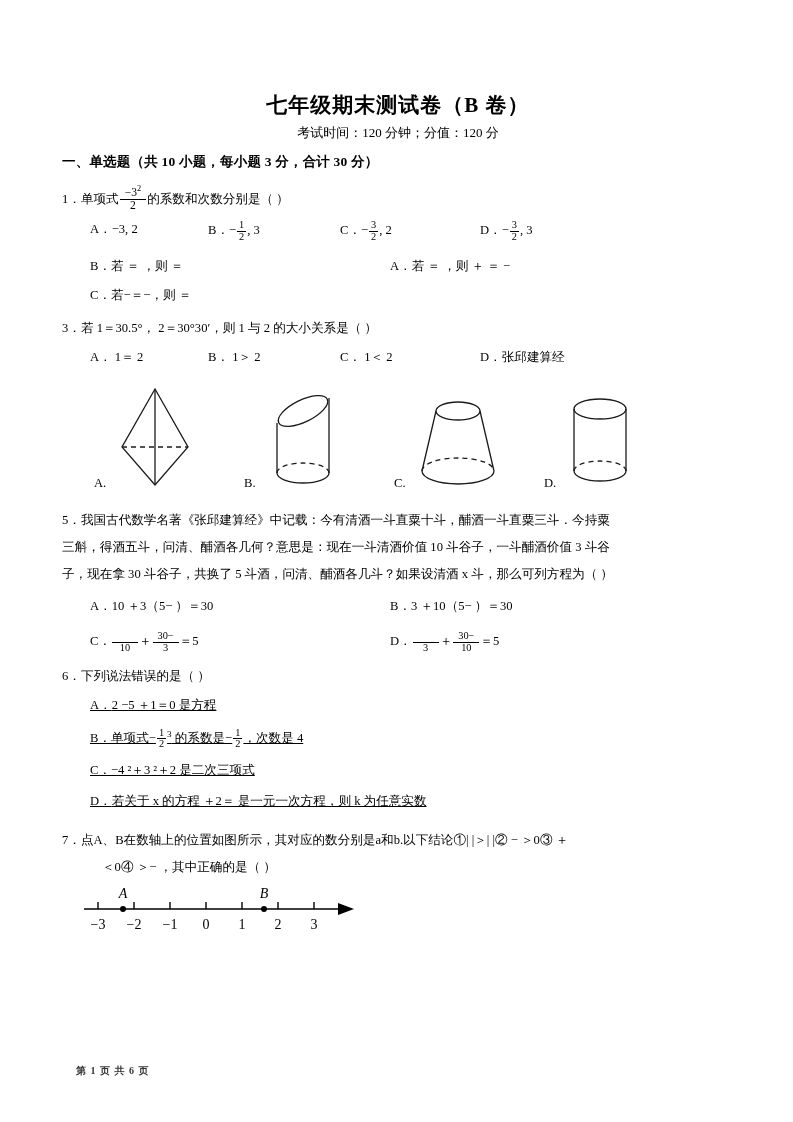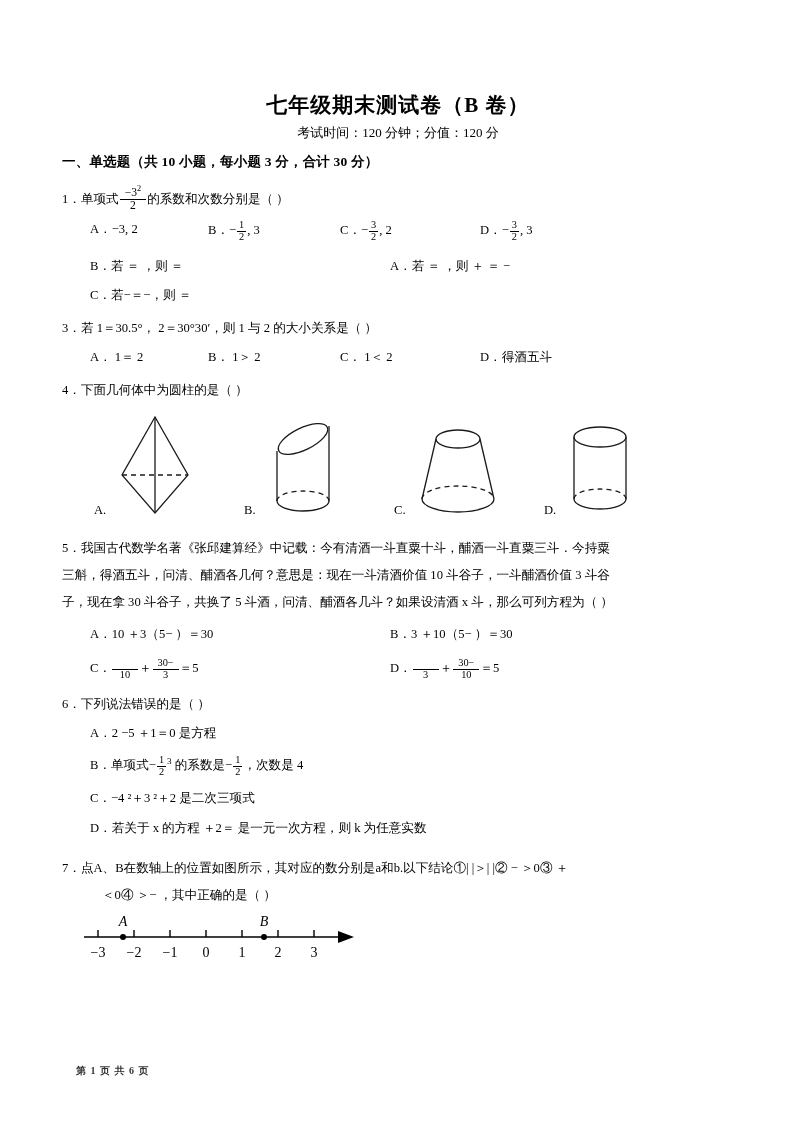--- a/index.html
+++ b/index.html
@@ -98,21 +98,21 @@
   }
   
   .opts.four .opt:nth-child(1) { width: 118px; padding-left: 28px; }
   .opts.four .opt:nth-child(2) { width: 132px; }
   .opts.four .opt:nth-child(3) { width: 140px; }
   .opts.four .opt:nth-child(4) { width: 120px; }
   
   .opts.two .opt:nth-child(1) { width: 300px; padding-left: 28px; }
   .opts.two .opt:nth-child(2) { width: 300px; }
   
-  .opts.stack .opt { padding-left: 28px; margin-top: 11px; }
+  .opts.stack .opt { padding-left: 28px; margin-top: 11px; text-decoration: underline; }
   .opts.stack .opt:first-child { margin-top: 0; }
 
   
   .frac {
     display: inline-block;
     vertical-align: -0.55em;
     text-align: center;
     font-size: 0.82em;
     line-height: 1.05;
     margin: 0 1px;
@@ -227,29 +227,26 @@
 
     <div class="q">
       <div class="q-stem">
         <span>3．</span><span>若  1＝30.5°，  2＝30°30′，则  1 与  2 的大小关系是（  ）</span>
       </div>
       <div class="opts four">
         <div class="opt-row">
           <div class="opt"><span>A．</span><span>  1＝  2</span></div>
           <div class="opt"><span>B．</span><span>  1＞  2</span></div>
           <div class="opt"><span>C．</span><span>  1＜  2</span></div>
-          <div class="opt"><span>D．</span><span>得酒五斗</span></div>
-        </div>
-      </div>
-    </div>
-
-    <div class="q">
-      <div class="q-stem">
-        <span>4．</span><span>下面几何体中为圆柱的是（  ）</span>
-      </div>
+          <div class="opt"><span>D．</span><span>张邱建算经</span></div>
+        </div>
+      </div>
+    </div>
+
+    <div class="q">
       <div class="figures">
 
         <div class="fig-cell">
           <svg class="fig-svg" width="90" height="104" viewBox="0 0 90 104">
             <polygon points="45,4 12,62 45,100 78,62" fill="none" stroke="#1a1a1a" stroke-width="1.3"></polygon>
             <line x1="45" y1="4" x2="45" y2="100" stroke="#1a1a1a" stroke-width="1.3"></line>
             <line x1="12" y1="62" x2="78" y2="62" stroke="#1a1a1a" stroke-width="1.3" stroke-dasharray="5,4"></line>
           </svg>
           <div class="fig-label">A.</div>
         </div>

